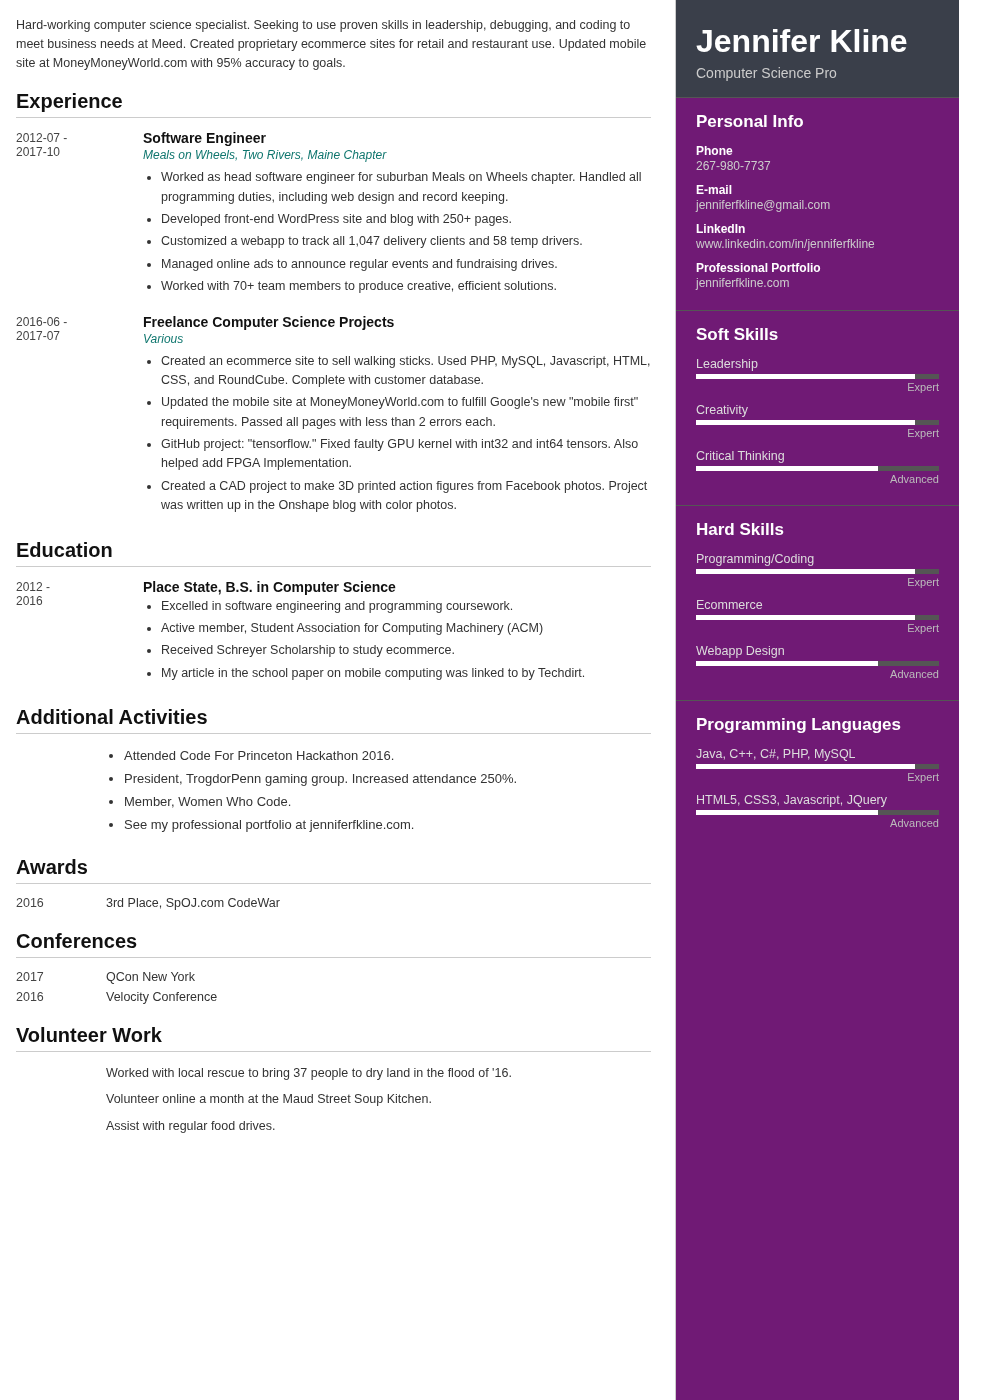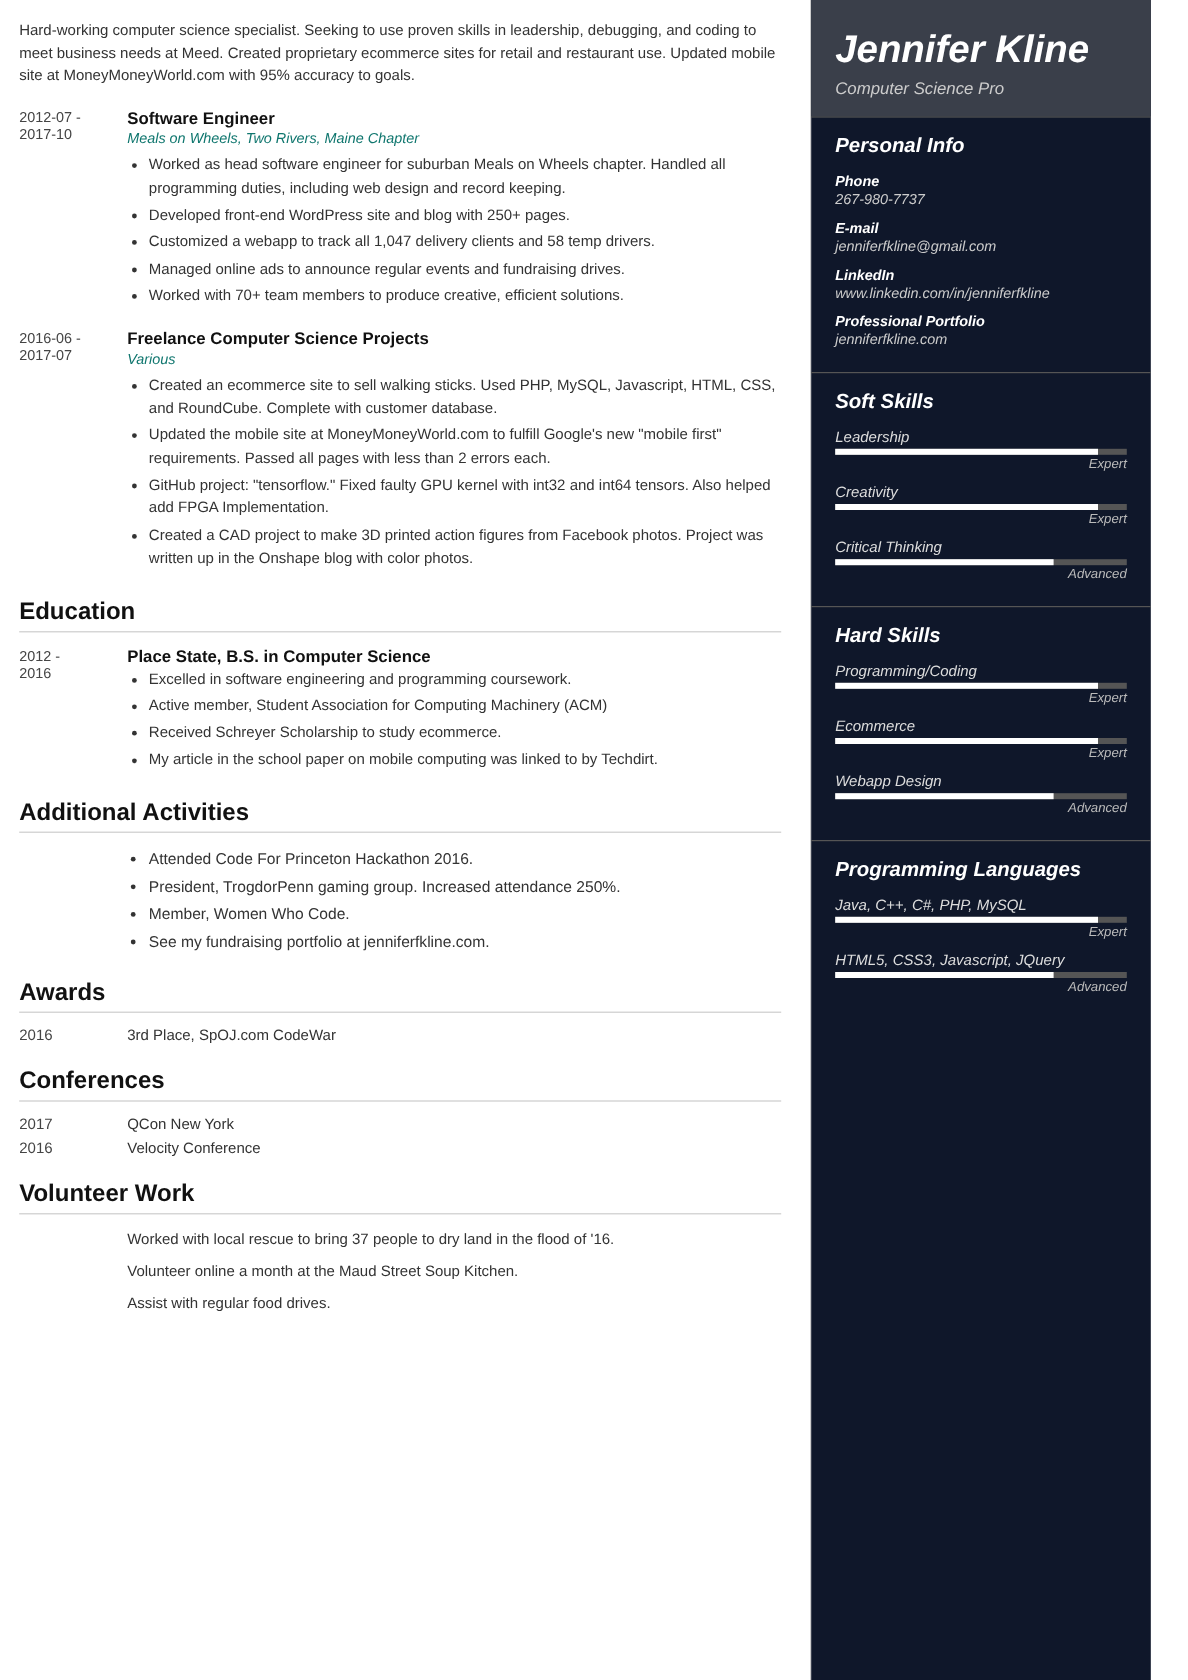--- a/index.html
+++ b/index.html
@@ -26,21 +26,21 @@
     }
     .section-title {
       font-size: 20px;
       font-weight: bold;
       color: #111;
       border-bottom: 1px solid #ccc;
       padding-bottom: 4px;
       margin-bottom: 12px;
     }
     .section { margin-bottom: 20px; }
-    .entry { display: flex; margin-bottom: 14px; }
+    .entry { display: flex; margin-bottom: 14px; gap: 37px; }
     .entry-date {
       width: 90px;
       min-width: 90px;
       font-size: 12px;
       color: #444;
       padding-top: 1px;
     }
     .entry-content { flex: 1; }
     .entry-title {
       font-size: 14px;
@@ -71,24 +71,23 @@
       line-height: 1.55;
     }
     .award-entry { display: flex; margin-bottom: 6px; }
     .award-date { width: 90px; min-width: 90px; font-size: 12.5px; color: #444; }
     .award-text { font-size: 12.5px; color: #333; }
     .volunteer-item { padding-left: 90px; font-size: 12.5px; color: #333; margin-bottom: 8px; line-height: 1.5; }
 
     
     .right-col {
       width: 283px;
-      background: #0f172a;
+      background: #701a75;
       color: #eee;
       padding: 0;
-      font-style: italic;
     }
     .right-header {
       background: #3a3f4a;
       padding: 24px 20px 16px 20px;
     }
     .right-name {
       font-size: 32px;
       font-weight: bold;
       color: #fff;
       line-height: 1.1;
@@ -145,20 +144,21 @@
       margin-bottom: 10px;
     }
   </style>
 </head>
 <body>
 
 <div class="left-col">
   <p class="summary">Hard-working computer science specialist. Seeking to use proven skills in leadership, debugging, and coding to meet business needs at Meed. Created proprietary ecommerce sites for retail and restaurant use. Updated mobile site at MoneyMoneyWorld.com with 95% accuracy to goals.</p>
 
   <div class="section">
+    <div class="section-title">Experience</div>
     <div id="experience-entries">
         <div class="entry">
           <div class="entry-date" style="white-space: pre-line;">2012-07 -
 2017-10</div>
           <div class="entry-content">
             <div class="entry-title">Software Engineer</div>
             <div class="entry-subtitle">Meals on Wheels, Two Rivers, Maine Chapter</div>
             <ul class="entry-bullets">
               <li>Worked as head software engineer for suburban Meals on Wheels chapter. Handled all programming duties, including web design and record keeping.</li>
               <li>Developed front-end WordPress site and blog with 250+ pages.</li>
@@ -204,21 +204,21 @@
       </div>
   </div>
 
   <div class="section">
     <div class="section-title">Additional Activities</div>
     <div class="no-date-entry">
       <ul class="entry-bullets" id="activities-bullets">
           <li>Attended Code For Princeton Hackathon 2016.</li>
           <li>President, TrogdorPenn gaming group. Increased attendance 250%.</li>
           <li>Member, Women Who Code.</li>
-          <li>See my fundraising portfolio at jenniferfkline.com.</li>
+          <li>See my professional portfolio at jenniferfkline.com.</li>
         </ul>
     </div>
   </div>
 
   <div class="section">
     <div class="section-title">Awards</div>
     <div id="awards-entries">
         <div class="award-entry">
           <div class="award-date">2016</div>
           <div class="award-text">3rd Place, SpOJ.com CodeWar</div>

